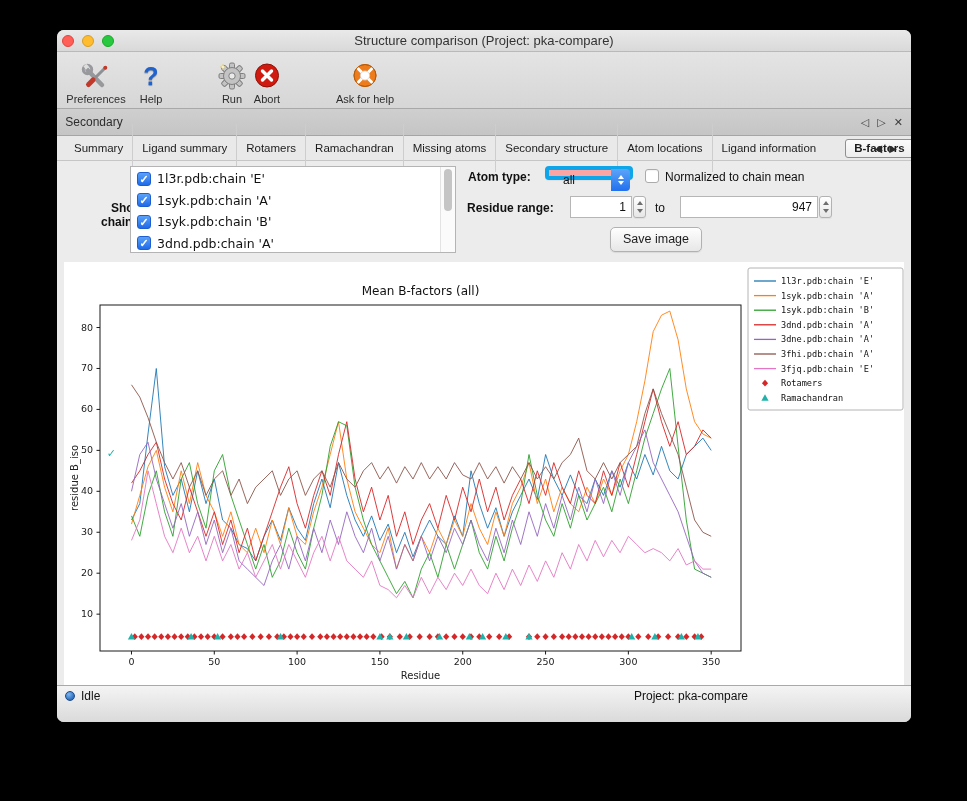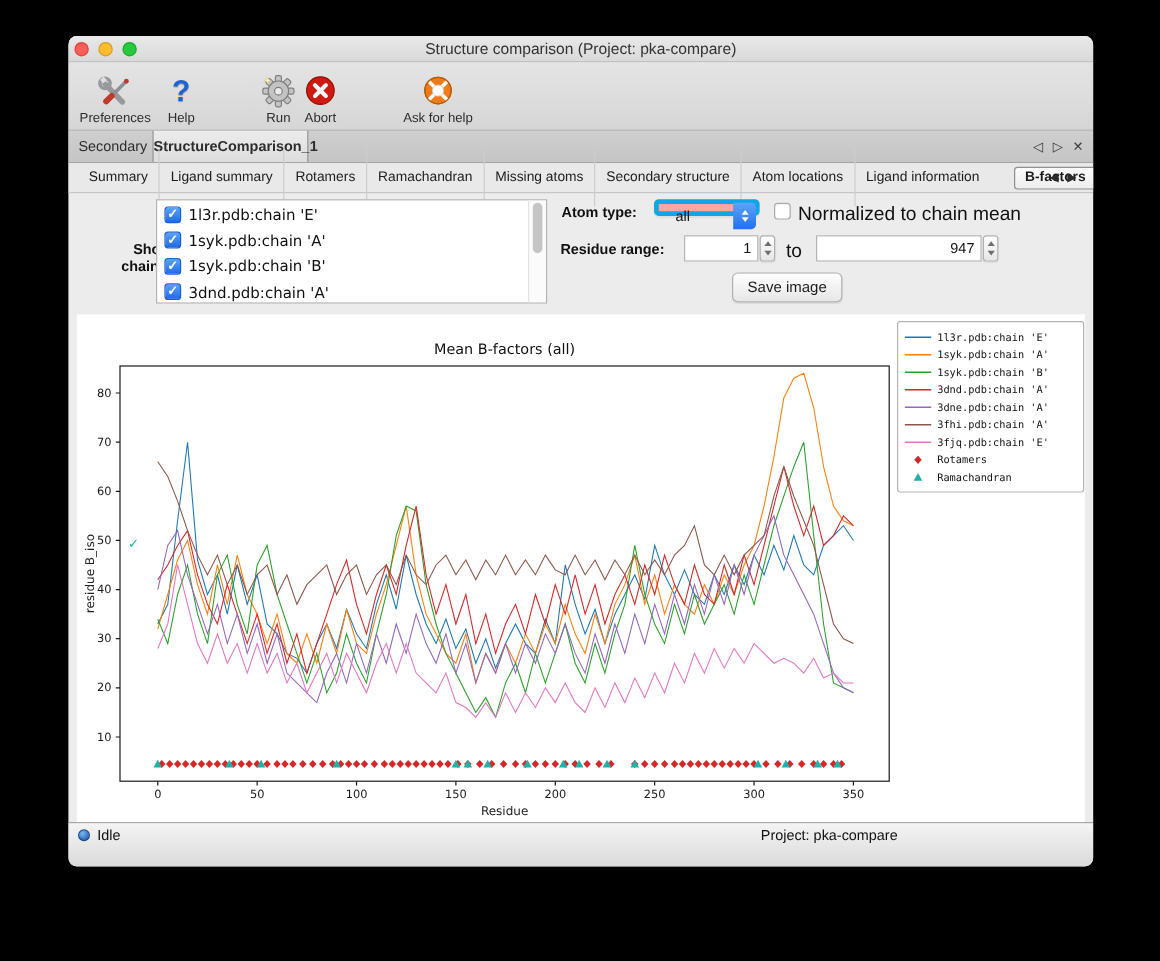--- a/index.html
+++ b/index.html
@@ -28,21 +28,21 @@
   .tab.active{left:70px;width:130px;background:linear-gradient(#ececec,#dddddd);border-left:1px solid #989898;border-right:1px solid #989898;font-weight:bold;box-sizing:border-box;}
   .tab-ctrls{position:absolute;right:8px;top:0;height:26px;display:flex;align-items:center;gap:8px;font-size:11px;color:#3c3c3c;}
   
   .subtabrow{position:absolute;left:0;right:0;top:106px;height:25px;background:#e9e9e9;border-bottom:1px solid #c6c6c6;display:flex;align-items:center;padding-left:8px;box-sizing:border-box;}
   .subtab{font-size:11.5px;color:#1c1c1c;padding:12px 9px;line-height:24px;border-left:1px solid #cdcdcd;white-space:nowrap;}
   .subtab:first-child{border-left:none;}
   .subtab.active{font-weight:bold;border:1px solid #8f8f8f;background:linear-gradient(#fbfbfb,#ededed);border-radius:3px;line-height:17px;padding:0 8px;margin-left:20px;}
   .subtab-arrows{position:absolute;right:14px;top:0;height:24px;display:flex;align-items:center;gap:7px;font-size:10px;color:#2b2b2b;}
   
   .lbl{position:absolute;font-size:12px;font-weight:bold;color:#111;}
-  .plain{position:absolute;font-size:16px;color:#111;}
+  .plain{position:absolute;font-size:12px;color:#111;}
   .listbox{position:absolute;left:73px;top:136px;width:326px;height:87px;background:#fff;border:1px solid #b4b4b4;box-sizing:border-box;overflow:hidden;}
   .rows{position:absolute;left:0;top:1px;right:15px;}
   .chain-row{height:21.5px;display:flex;align-items:center;}
   .cbx{width:14px;height:14px;border-radius:3px;background:linear-gradient(#5ba2f8,#1f6bea);border:1px solid #1d5fd0;color:#fff;font-size:11px;line-height:12px;text-align:center;display:inline-block;box-sizing:border-box;margin:0 6px;font-weight:bold;}
   .chain-label{font-size:12.5px;color:#111;font-family:"DejaVu Sans",sans-serif;}
   .vscroll{position:absolute;right:0;top:0;bottom:0;width:15px;background:#fbfbfb;border-left:1px solid #e3e3e3;box-sizing:border-box;}
   .vthumb{position:absolute;left:3px;top:2px;width:8px;height:42px;background:#c5c5c5;border-radius:4px;}
   .popup{position:absolute;left:488px;top:136px;width:88px;height:14px;background:#fca5a5;border:4px solid #0ea5e9;border-radius:4px;box-sizing:border-box;box-shadow:0 1px 1px rgba(0,0,0,.06);}
   .popup-value{position:absolute;left:14px;top:0;line-height:20px;font-size:12px;color:#111;}
   .popup-btn{position:absolute;right:-1px;top:-1px;width:19px;height:22px;background:linear-gradient(#5ca4f8,#2170ee);border-radius:0 4px 4px 0;display:flex;flex-direction:column;align-items:center;justify-content:center;gap:2px;}
@@ -133,21 +133,20 @@
             <circle cx="15" cy="14.5" r="4.6" fill="#ffffff" stroke="#d2d2d2" stroke-width="0.8"></circle>
             <circle cx="15" cy="14.5" r="11" fill="none" stroke="#b95c08" stroke-width="1"></circle>
           </svg>
         </span>
         <span class="tool-label">Ask for help</span>
       </div>
     </div>
 
     <div class="tabrow">
       <div class="tab inactive">Secondary</div>
-      <div class="tab active">StructureComparison_1</div>
       <div class="tab-ctrls">
         <span>◁</span>
         <span>▷</span>
         <span>✕</span>
       </div>
     </div>
 
     <div class="subtabrow">
       <span class="subtab">Summary</span>
       <span class="subtab">Ligand summary</span>

